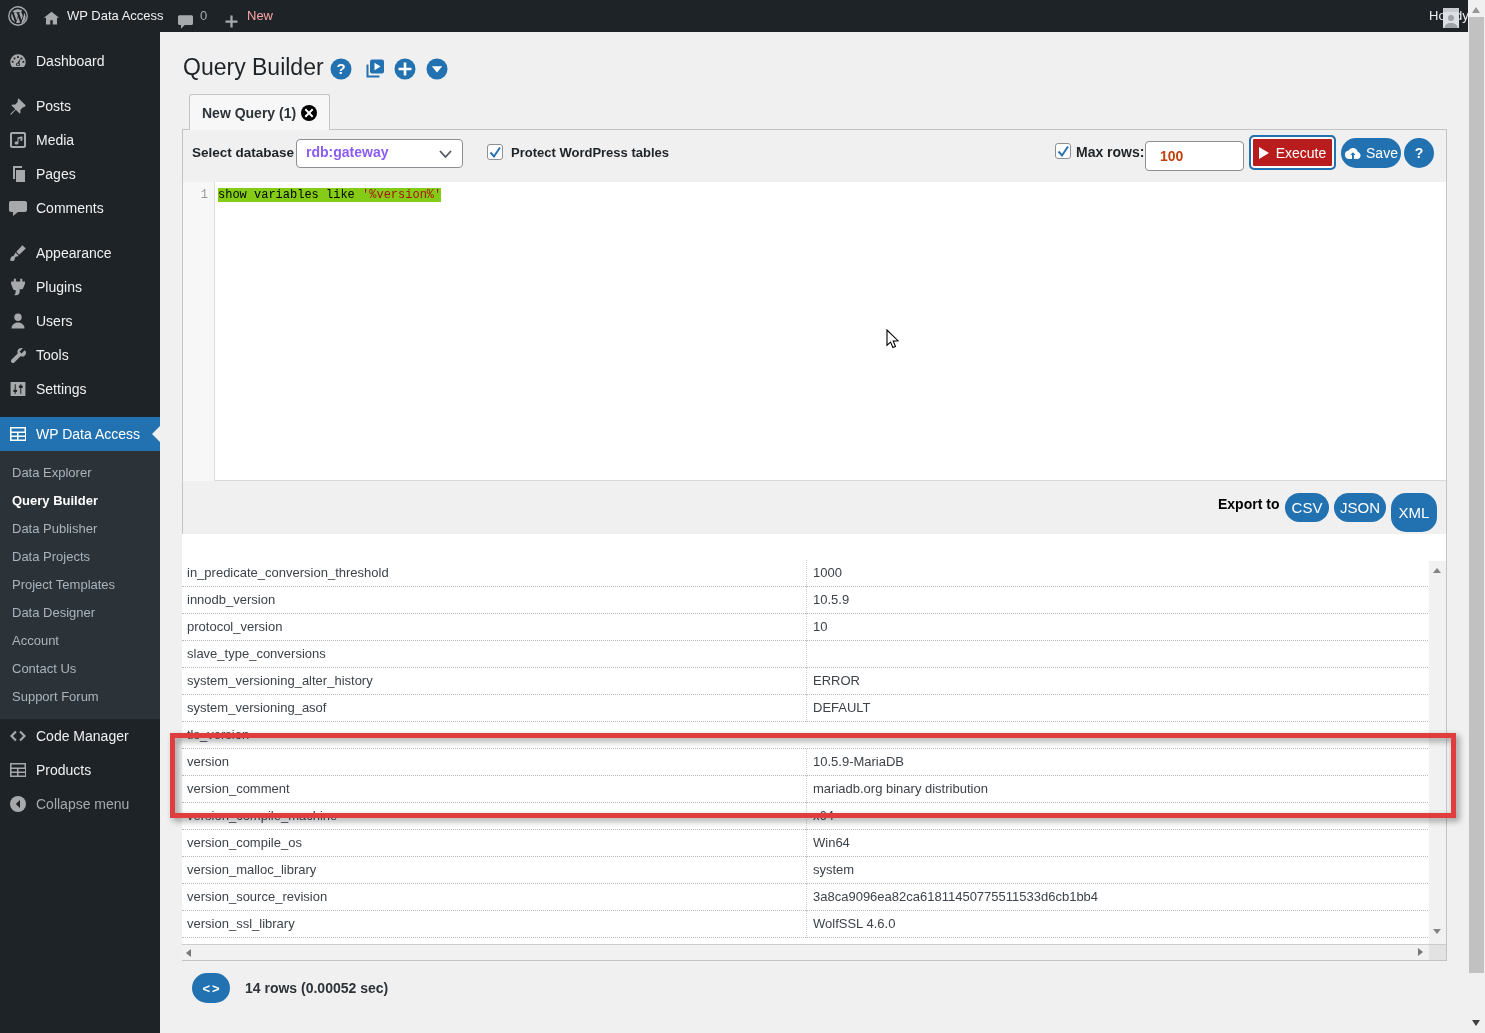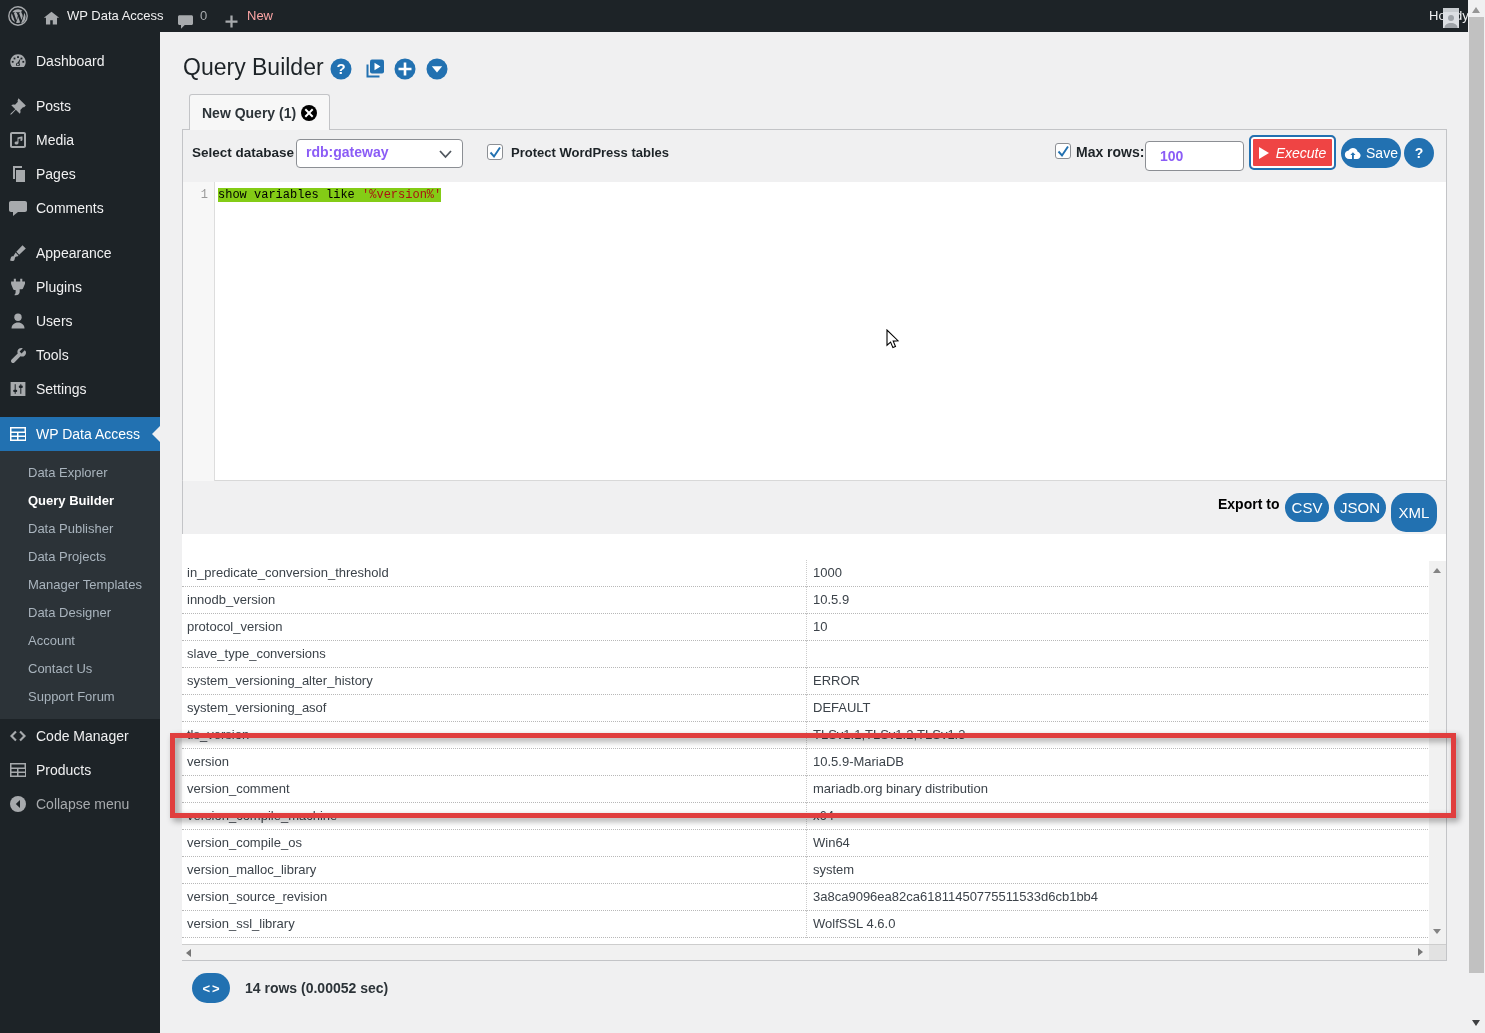--- a/index.html
+++ b/index.html
@@ -14,41 +14,41 @@
 
 #pagescroll { position:absolute; right:0; top:0; width:17px; height:1033px; background:#f0f0f1; }
 #pagescroll .thumb { position:absolute; left:1px; top:17px; width:15px; height:956px; background:#c1c1c1; }
 
 
 #sidebar { position:absolute; left:0; top:32px; width:160px; height:1001px; background:#1d2327; color:#f0f0f1; font-size:14px; }
 .mi { height:34px; display:flex; align-items:center; }
 .mi .ico { width:36px; display:flex; justify-content:center; align-items:center; }
 .mi .ico svg { display:block; }
 .msep { height:11px; }
-.submenu { background:#2c3338; padding:8px 16px; font-size:13px; }
+.submenu { background:#2c3338; padding:8px 0; font-size:13px; }
 .smi { height:28px; line-height:28px; padding-left:12px; color:#a9b4bd; }
 .smi.cur { color:#fff; font-weight:700; }
 #wpda-item { background:#2271b1; color:#fff; position:relative; }
 #wpda-item:after { content:""; position:absolute; right:0; top:50%; margin-top:-8px; border:8px solid transparent; border-right-color:#f0f0f1; }
 
 
 #content { position:absolute; left:160px; top:32px; width:1308px; height:1001px; }
 h1 { position:absolute; left:23px; top:20px; font-size:23px; font-weight:400; color:#1d2327; line-height:30px; }
 .hicon { position:absolute; top:26px; width:22px; height:22px; }
 
 
 #tab { position:absolute; left:29px; top:62px; width:141px; height:36px; z-index:5; background:#f7f7f7; border:1px solid #c3c4c7; border-bottom:none; border-radius:3px 3px 0 0; font-size:14px; font-weight:700; color:#2c3338; display:flex; align-items:center; padding-left:12px; }
 #panel { position:absolute; left:22px; top:97px; width:1265px; height:832px; border:1px solid #c3c4c7; }
 
 
 #toolbar { position:absolute; left:22px; top:98px; width:1265px; height:52px; font-size:14px; color:#1d2327; }
 .bold { font-weight:700; }
 .chk { position:absolute; width:16px; height:16px; border:1px solid #8c8f94; border-radius:3px; background:#fff; }
 .chk svg { position:absolute; left:1px; top:1px; }
-input.maxrows { position:absolute; left:963px; top:11px; width:99px; height:30px; border:1px solid #8c8f94; border-radius:4px; font-family:"Liberation Sans",sans-serif; font-size:14px; font-weight:700; color:#8b5cf6; padding-left:14px; }
+input.maxrows { position:absolute; left:963px; top:11px; width:99px; height:30px; border:1px solid #8c8f94; border-radius:4px; font-family:"Liberation Sans",sans-serif; font-size:14px; font-weight:700; color:#c2410c; padding-left:14px; }
 .btn { position:absolute; background:#2271b1; color:#fff; border-radius:15px; font-size:14px; display:flex; align-items:center; justify-content:center; }
 
 
 #editor { position:absolute; left:22px; top:150px; width:1265px; height:299px; background:#fff; border-left:1px solid #c3c4c7; border-right:1px solid #c3c4c7; border-bottom:1px solid #d8d8d8; font-family:"Liberation Mono",monospace; font-size:12px; }
 #gutter { position:absolute; left:0; top:0; width:32px; height:299px; background:#f7f7f7; border-right:1px solid #ddd; }
 #lnum { position:absolute; left:0; width:25px; text-align:right; top:4px; line-height:18px; color:#999; }
 #codeline { position:absolute; left:35px; top:4px; height:18px; line-height:18px; white-space:pre; }
 #codeline .sel { background:#84cc16; }
 #codeline .str { color:#a11; }
 
@@ -193,21 +193,21 @@
   <div class="mi" id="wpda-item"><span class="ico">
         <svg width="20" height="20" viewBox="0 0 20 20">
           <path fill="#fff" d="M2 3h16v14H2V3zm1.5 1.5v3h13v-3h-13zm0 4.5v2.5H9V9H3.5zm7 0v2.5h6.5V9h-6.5zm-7 4v2.5H9V13H3.5zm7 0v2.5h6.5V13h-6.5z"></path>
         </svg>
       </span>WP Data Access</div>
   <div class="submenu">
     <div class="smi">Data Explorer</div>
     <div class="smi cur">Query Builder</div>
     <div class="smi">Data Publisher</div>
     <div class="smi">Data Projects</div>
-    <div class="smi">Manager Templates</div>
+    <div class="smi">Project Templates</div>
     <div class="smi">Data Designer</div>
     <div class="smi">Account</div>
     <div class="smi">Contact Us</div>
     <div class="smi">Support Forum</div>
   </div>
   <div class="mi"><span class="ico">
         <svg width="20" height="20" viewBox="0 0 20 20">
           <path fill="#a7aaad" d="M7.2 4.8L2 10l5.2 5.2 1.5-1.5L5 10l3.7-3.7zm5.6 0l-1.5 1.5L15 10l-3.7 3.7 1.5 1.5L18 10z"></path>
         </svg>
       </span>Code Manager</div>
@@ -267,21 +267,21 @@
     <div class="abs bold" style="left:329px;top:15px;font-size:13px;">Protect WordPress tables</div>
 
     <div class="chk" style="left:873px;top:13px;">
         <svg width="13" height="13" viewBox="0 0 13 13">
           <path d="M1.5 6.5l3.5 4 6-9" fill="none" stroke="#2271b1" stroke-width="1.9"></path>
         </svg>
       </div>
     <div class="abs bold" style="left:894px;top:14px;">Max rows:</div>
     <input class="maxrows" value="100" style="">
 
-    <div class="btn" id="execbtn" style="left:1067px;top:5px;width:87px;height:35px;background:#ef4444;border:2px solid #2271b1;box-shadow:inset 0 0 0 2px #fff;border-radius:5px;font-style:italic;">
+    <div class="btn" id="execbtn" style="left:1067px;top:5px;width:87px;height:35px;background:#b91c1c;border:2px solid #2271b1;box-shadow:inset 0 0 0 2px #fff;border-radius:5px;">
       <svg width="10" height="12" viewBox="0 0 10 12" style="margin-right:7px;">
           <path d="M0 0l10 6-10 6z" fill="#fff"></path>
         </svg>Execute
     </div>
     <div class="btn" style="left:1159px;top:8px;width:60px;height:30px;">
       <svg width="17" height="12" viewBox="0 0 20 14" style="margin-right:5px;">
           <path fill="#fff" d="M16.1 5.6C15.6 2.9 13.2 1 10.5 1 8.3 1 6.4 2.2 5.5 4.1 3 4.4 1 6.4 1 9c0 2.8 2.2 5 5 5h9.5c2.2 0 4-1.8 4-4 0-2.1-1.6-3.8-3.4-4.4z"></path>
           <path fill="#2271b1" d="M10.5 6l3 3.3h-1.9V14h-2.2V9.3H7.5z"></path>
         </svg>Save
     </div>
@@ -322,21 +322,20 @@
       <div class="trow" style="top:134px;">
           <span class="c1">system_versioning_alter_history</span>
           <span class="c2">ERROR</span>
         </div>
       <div class="trow" style="top:161px;">
           <span class="c1">system_versioning_asof</span>
           <span class="c2">DEFAULT</span>
         </div>
       <div class="trow" style="top:188px;">
           <span class="c1">tls_version</span>
-          <span class="c2">TLSv1.1,TLSv1.2,TLSv1.3</span>
         </div>
       <div class="trow" style="top:215px;">
           <span class="c1">version</span>
           <span class="c2">10.5.9-MariaDB</span>
         </div>
       <div class="trow" style="top:242px;">
           <span class="c1">version_comment</span>
           <span class="c2">mariadb.org binary distribution</span>
         </div>
       <div class="trow" style="top:269px;">

